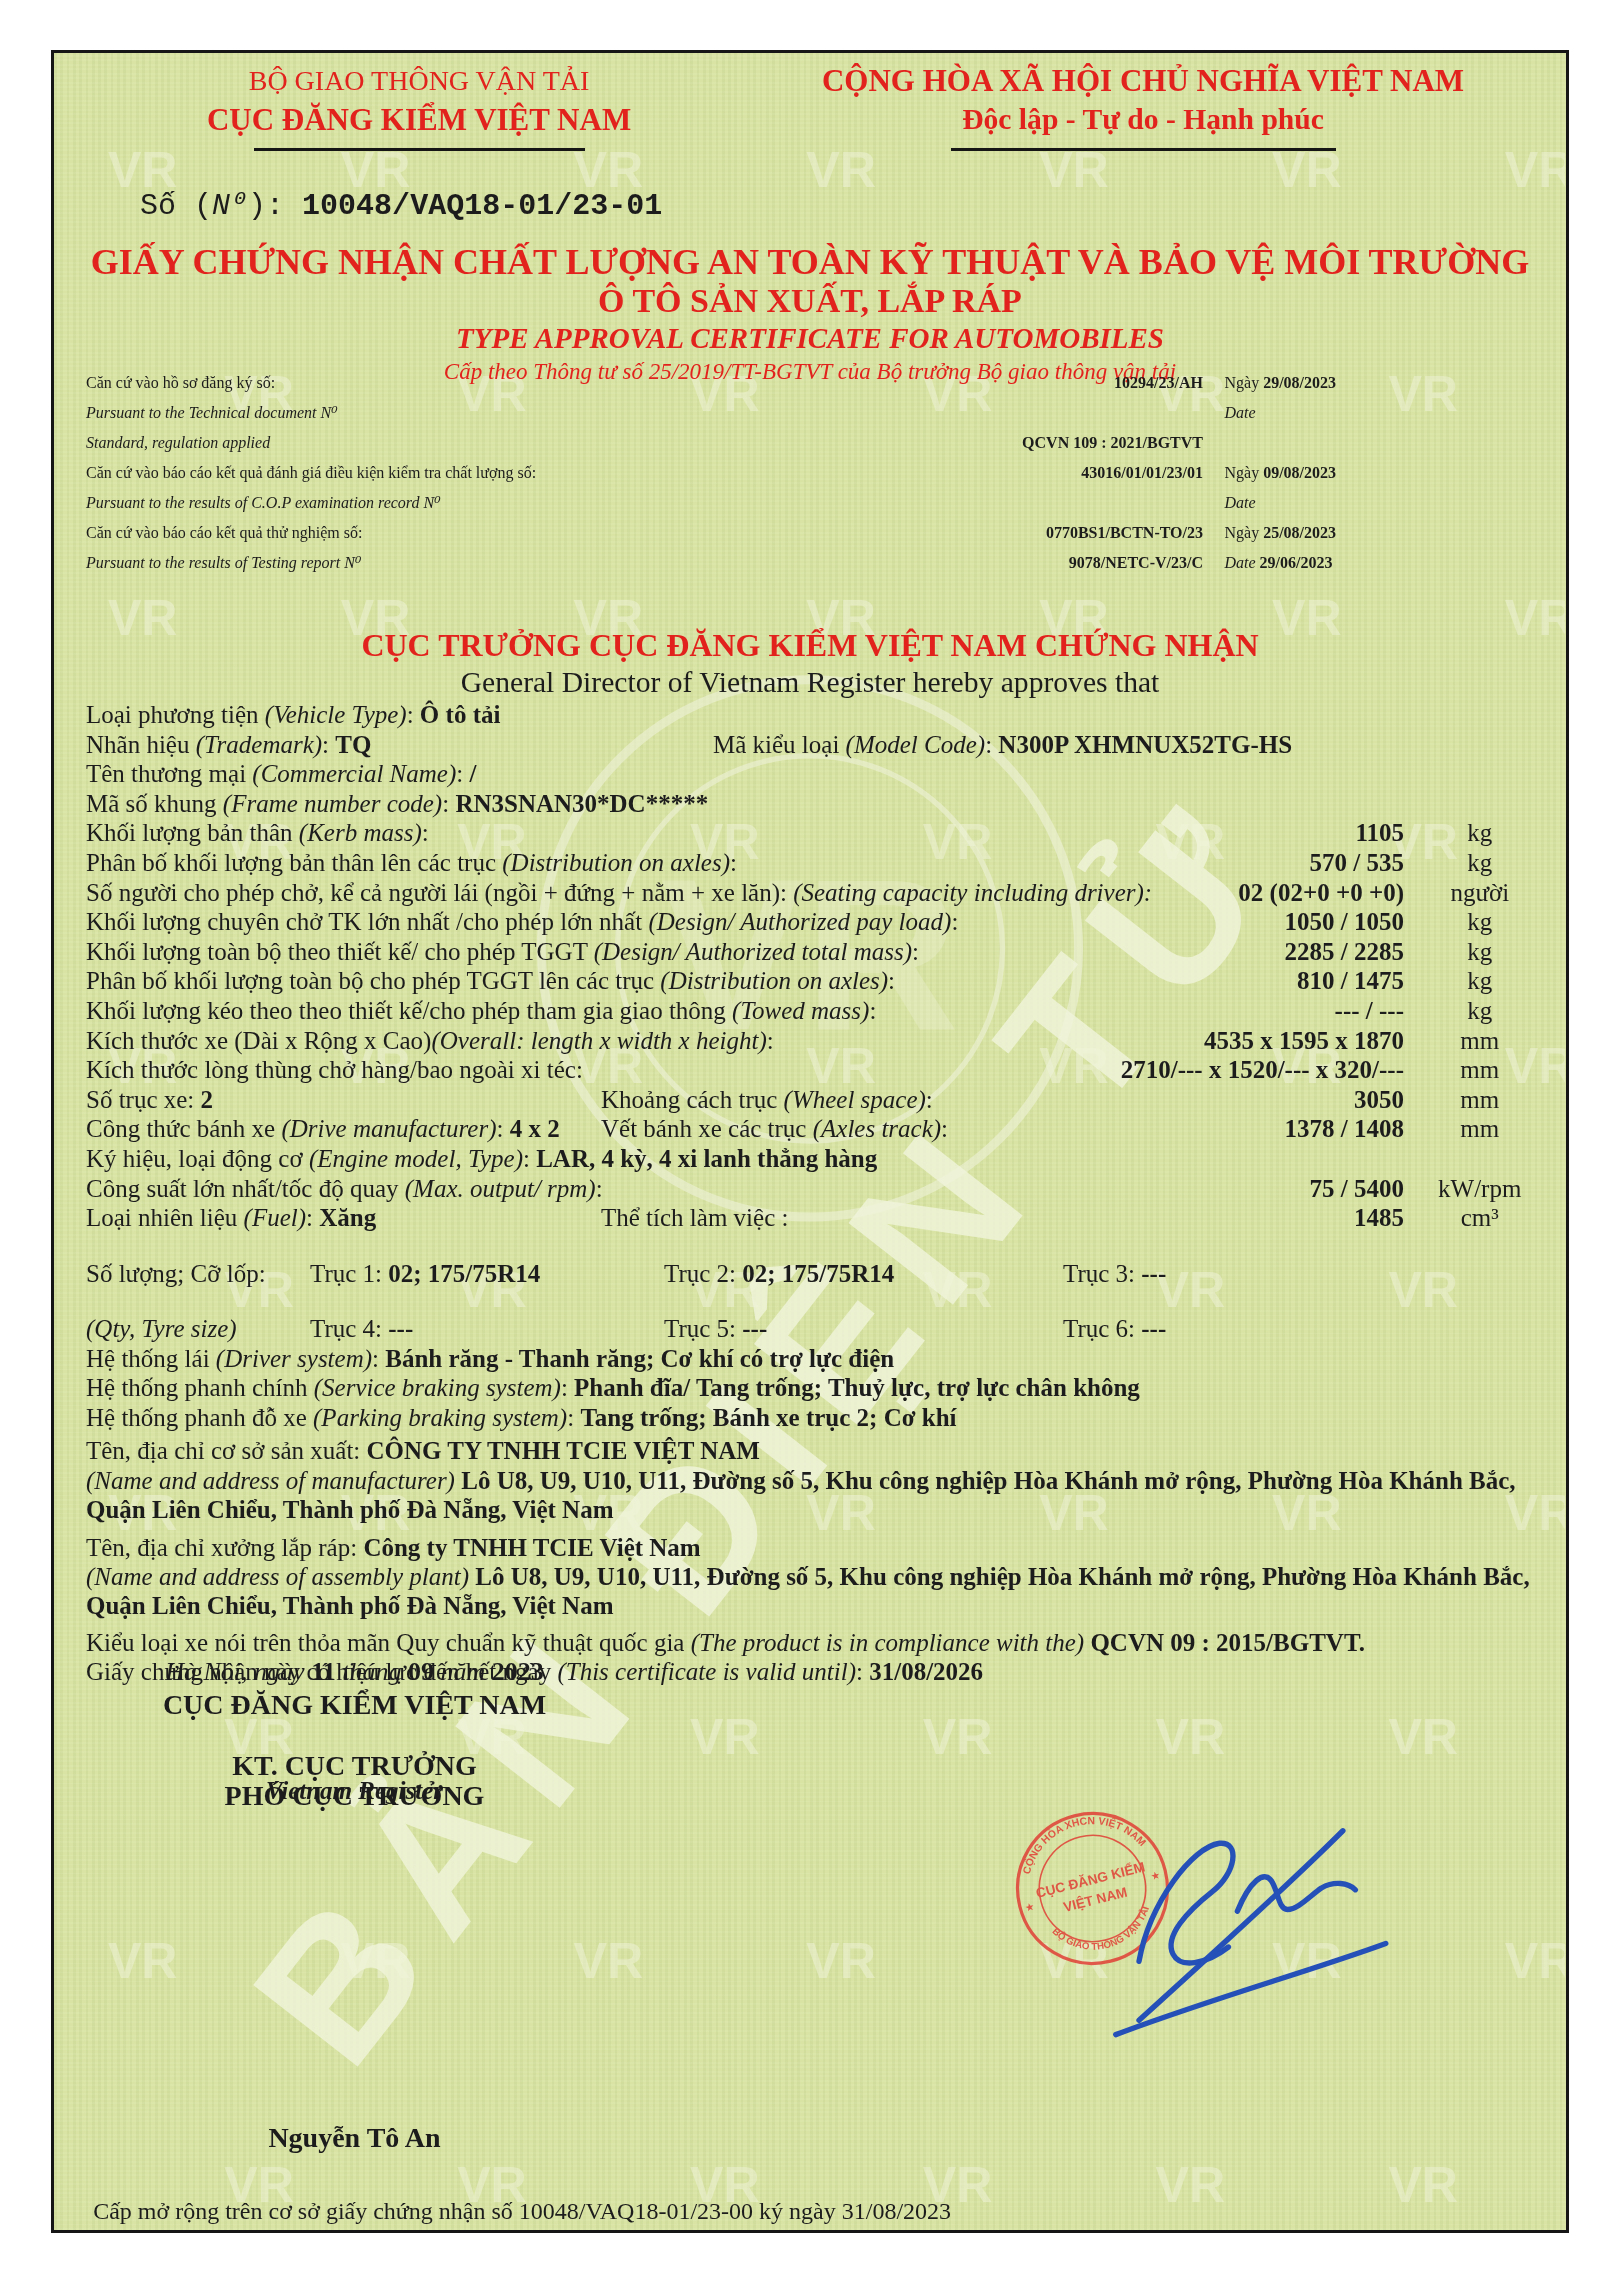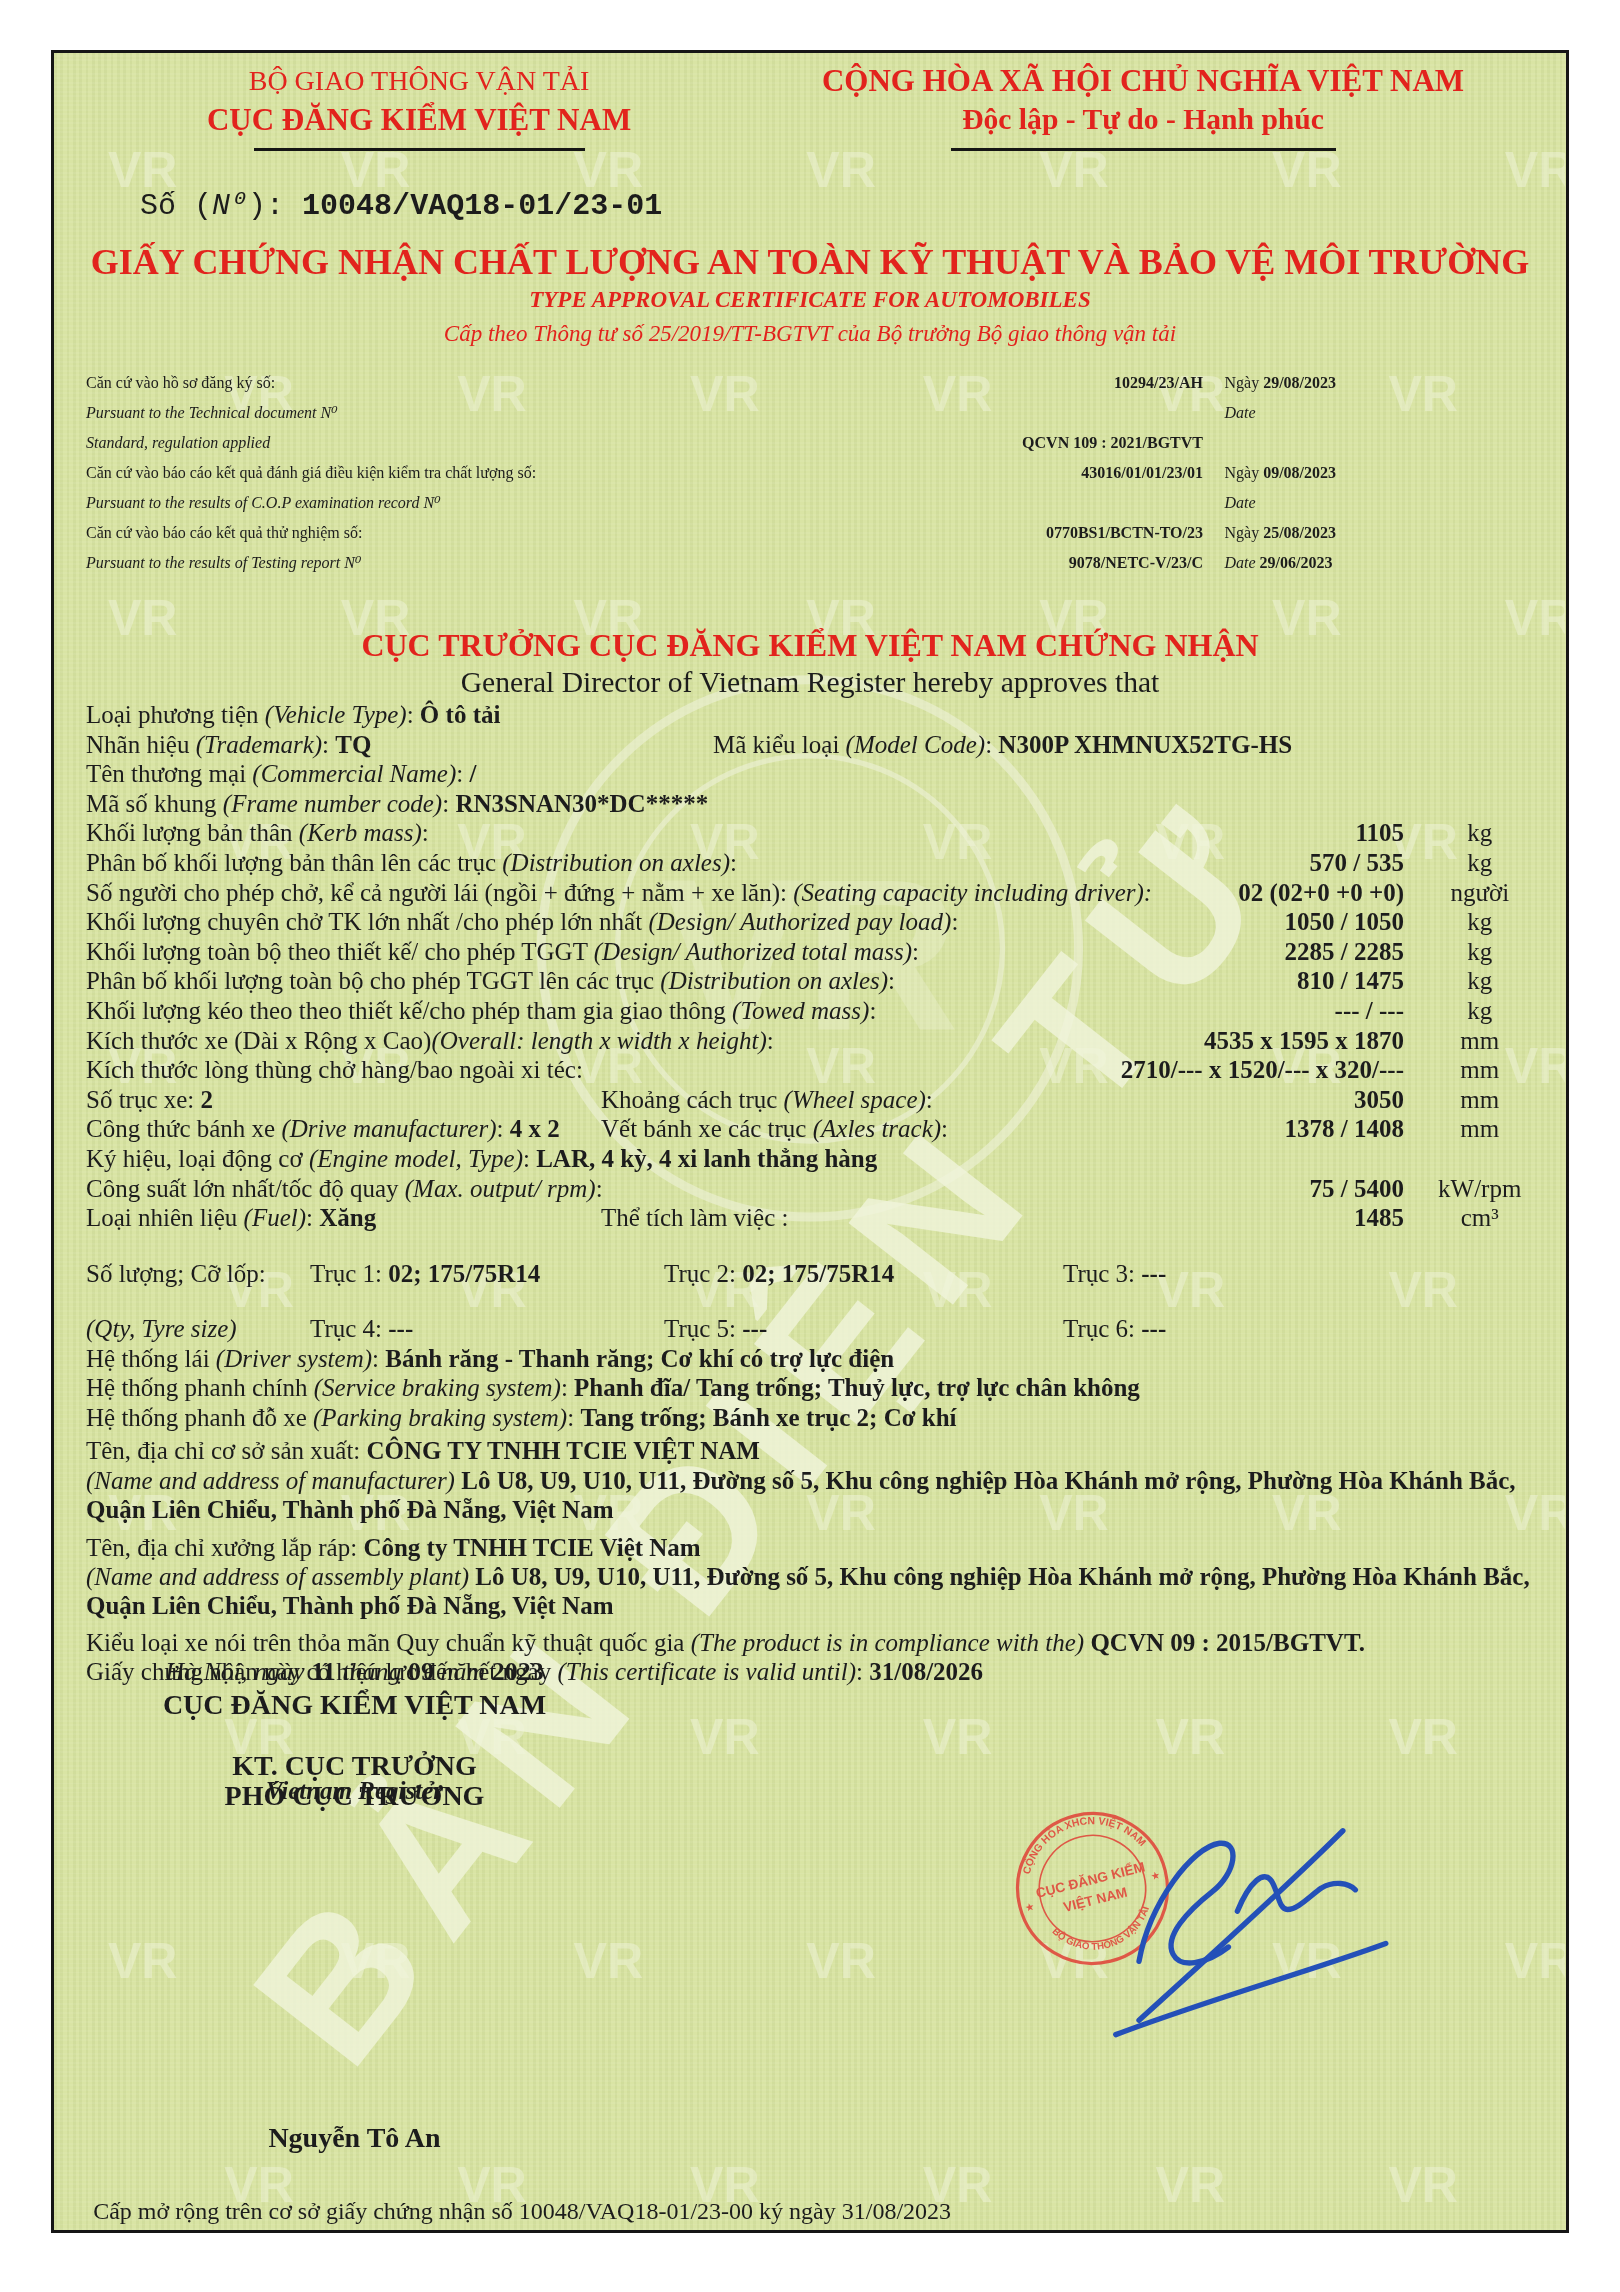--- a/index.html
+++ b/index.html
@@ -35,21 +35,21 @@
   .hrl{width:331px;}
   .hrr{width:385px;}
 
   
   #serial{top:133px;padding-left:54px;font-size:30px;font-family:Liberation Mono, monospace;}
 
   
   #titles{top:190px;text-align:center;}
   .t1{font-size:36px;font-weight:bold;line-height:39px;}
   .t2{font-size:34px;font-weight:bold;line-height:38px;}
-  .t3{font-size:23px;font-weight:bold;font-style:italic;line-height:36px;}
+  .t3{font-size:29px;font-weight:bold;font-style:italic;line-height:36px;}
   .t4{font-size:23px;font-style:italic;line-height:32px;}
 
   
   #refs{top:315px;font-size:16px;}
   .refrow{display:flex;line-height:30px;align-items:baseline;}
   .rlbl{flex:1;}
   .rvalue{font-weight:bold;text-align:right;min-width:269px;white-space:nowrap;}
   .rdate{width:331px;padding-left:21.5px;box-sizing:border-box;white-space:nowrap;}
 
   
@@ -188,20 +188,21 @@
         <div class="hr hrr"></div>
       </div>
     </div>
 
     <div id="serial" class="sec">
       <span>Số (</span><span class="en">N⁰</span><span>): </span><span class="b">10048/VAQ18-01/23-01</span>
     </div>
 
     <div id="titles" class="sec">
       <div class="t1 red">GIẤY CHỨNG NHẬN CHẤT LƯỢNG AN TOÀN KỸ THUẬT VÀ BẢO VỆ MÔI TRƯỜNG</div>
+      <div class="t2 red">Ô TÔ SẢN XUẤT, LẮP RÁP</div>
       <div class="t3 red">TYPE APPROVAL CERTIFICATE FOR AUTOMOBILES</div>
       <div class="t4 red">Cấp theo Thông tư số 25/2019/TT-BGTVT của Bộ trưởng Bộ giao thông vận tải</div>
     </div>
 
     <div id="refs" class="sec">
       <div class="refrow">
         <span class="rlbl">Căn cứ vào hồ sơ đăng ký số:</span>
         <span class="rvalue">10294/23/AH</span>
         <span class="rdate"><span>Ngày </span><span class="b">29/08/2023</span></span>
       </div>

